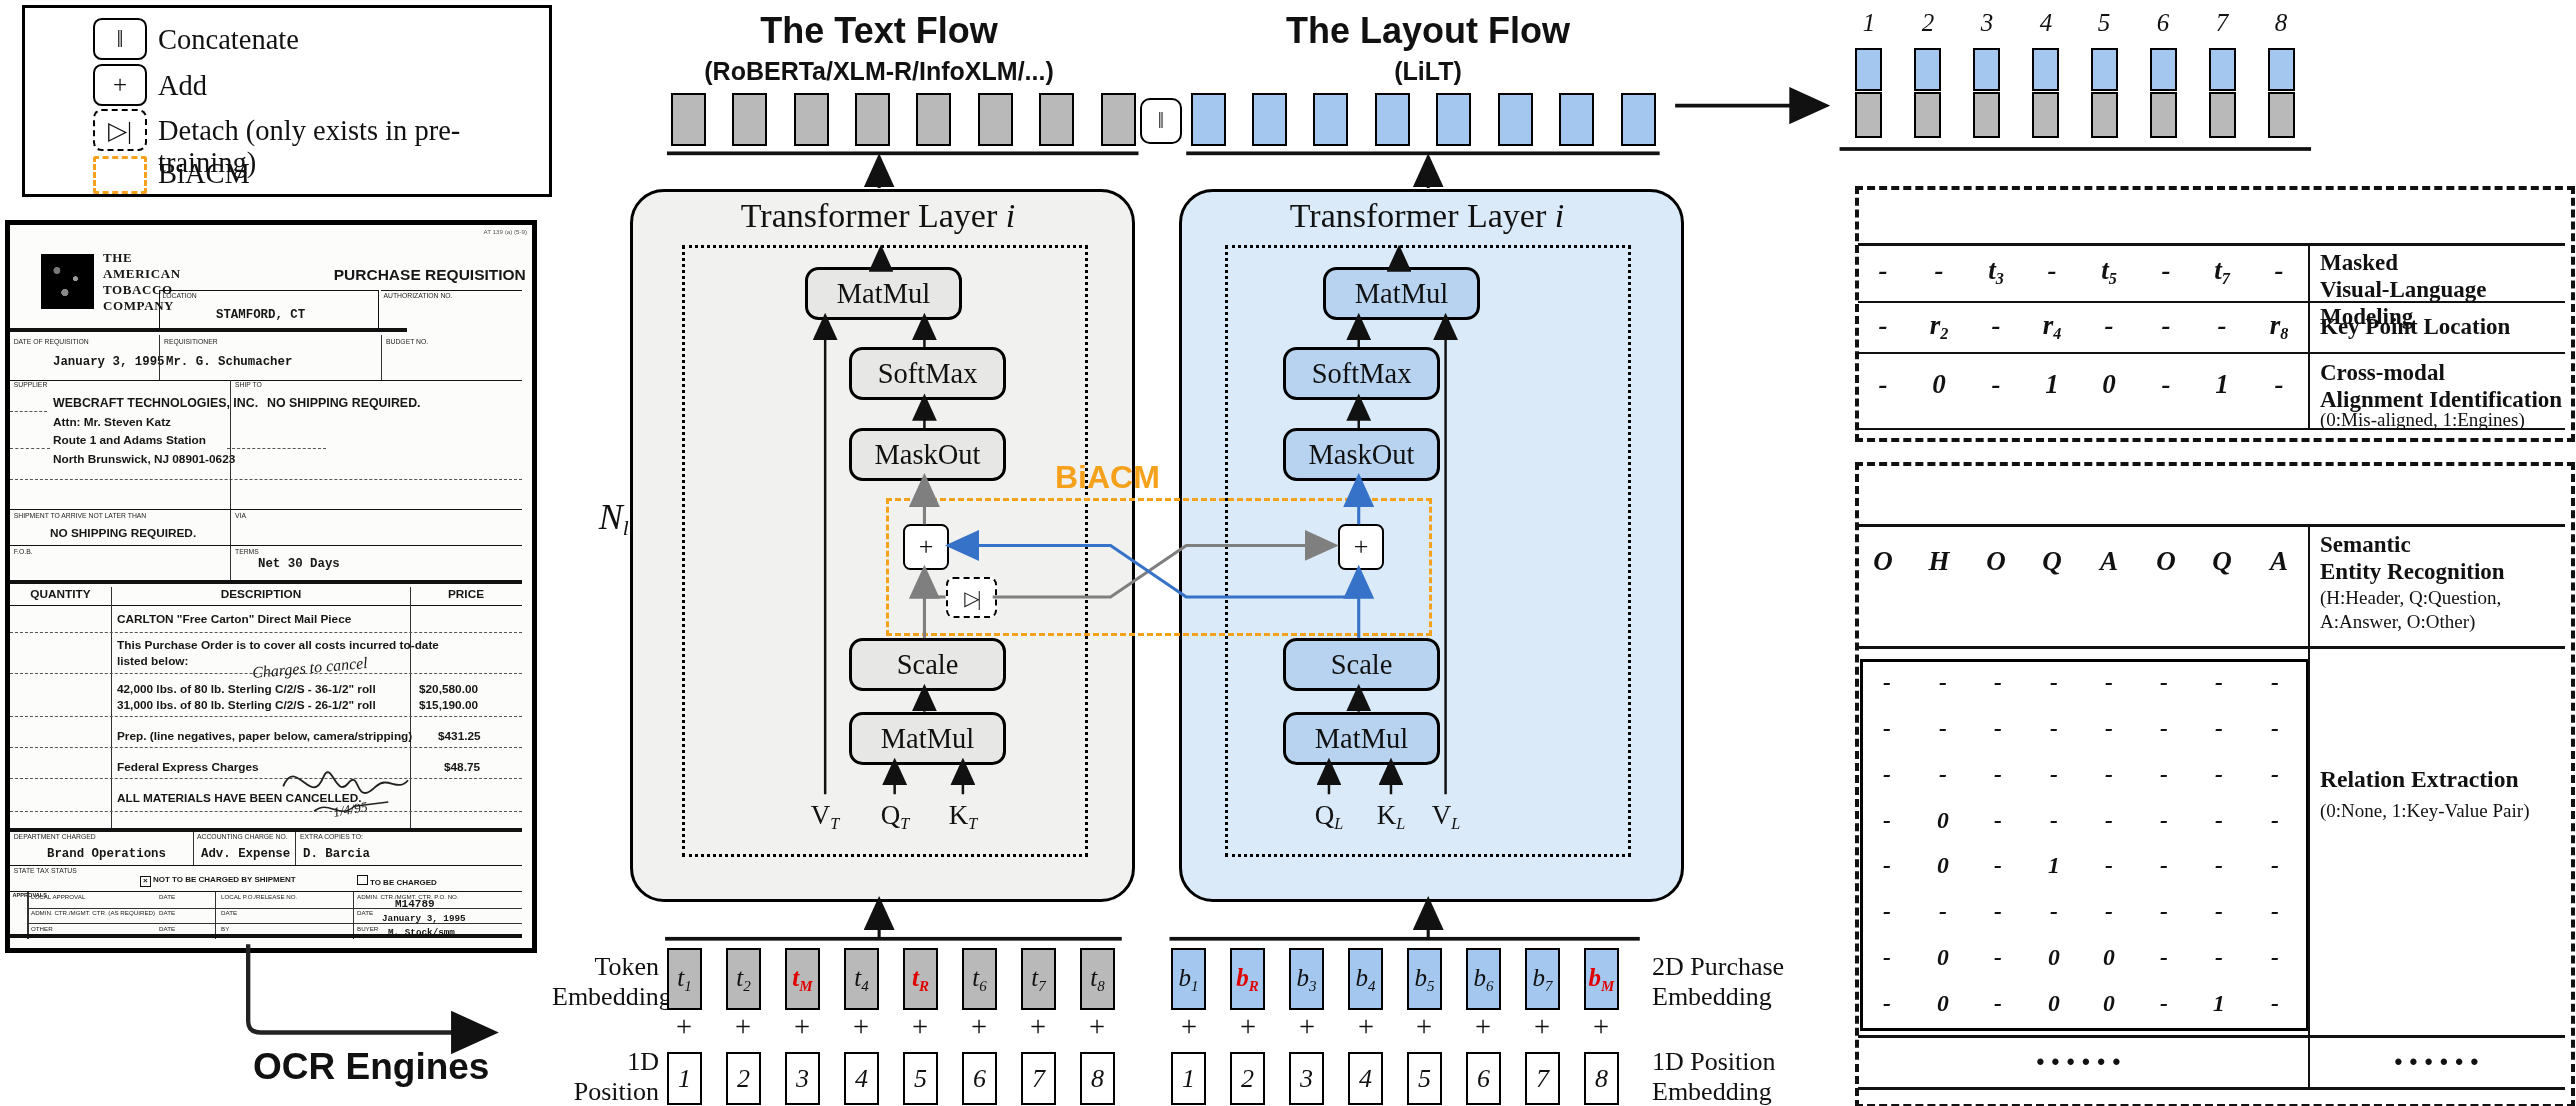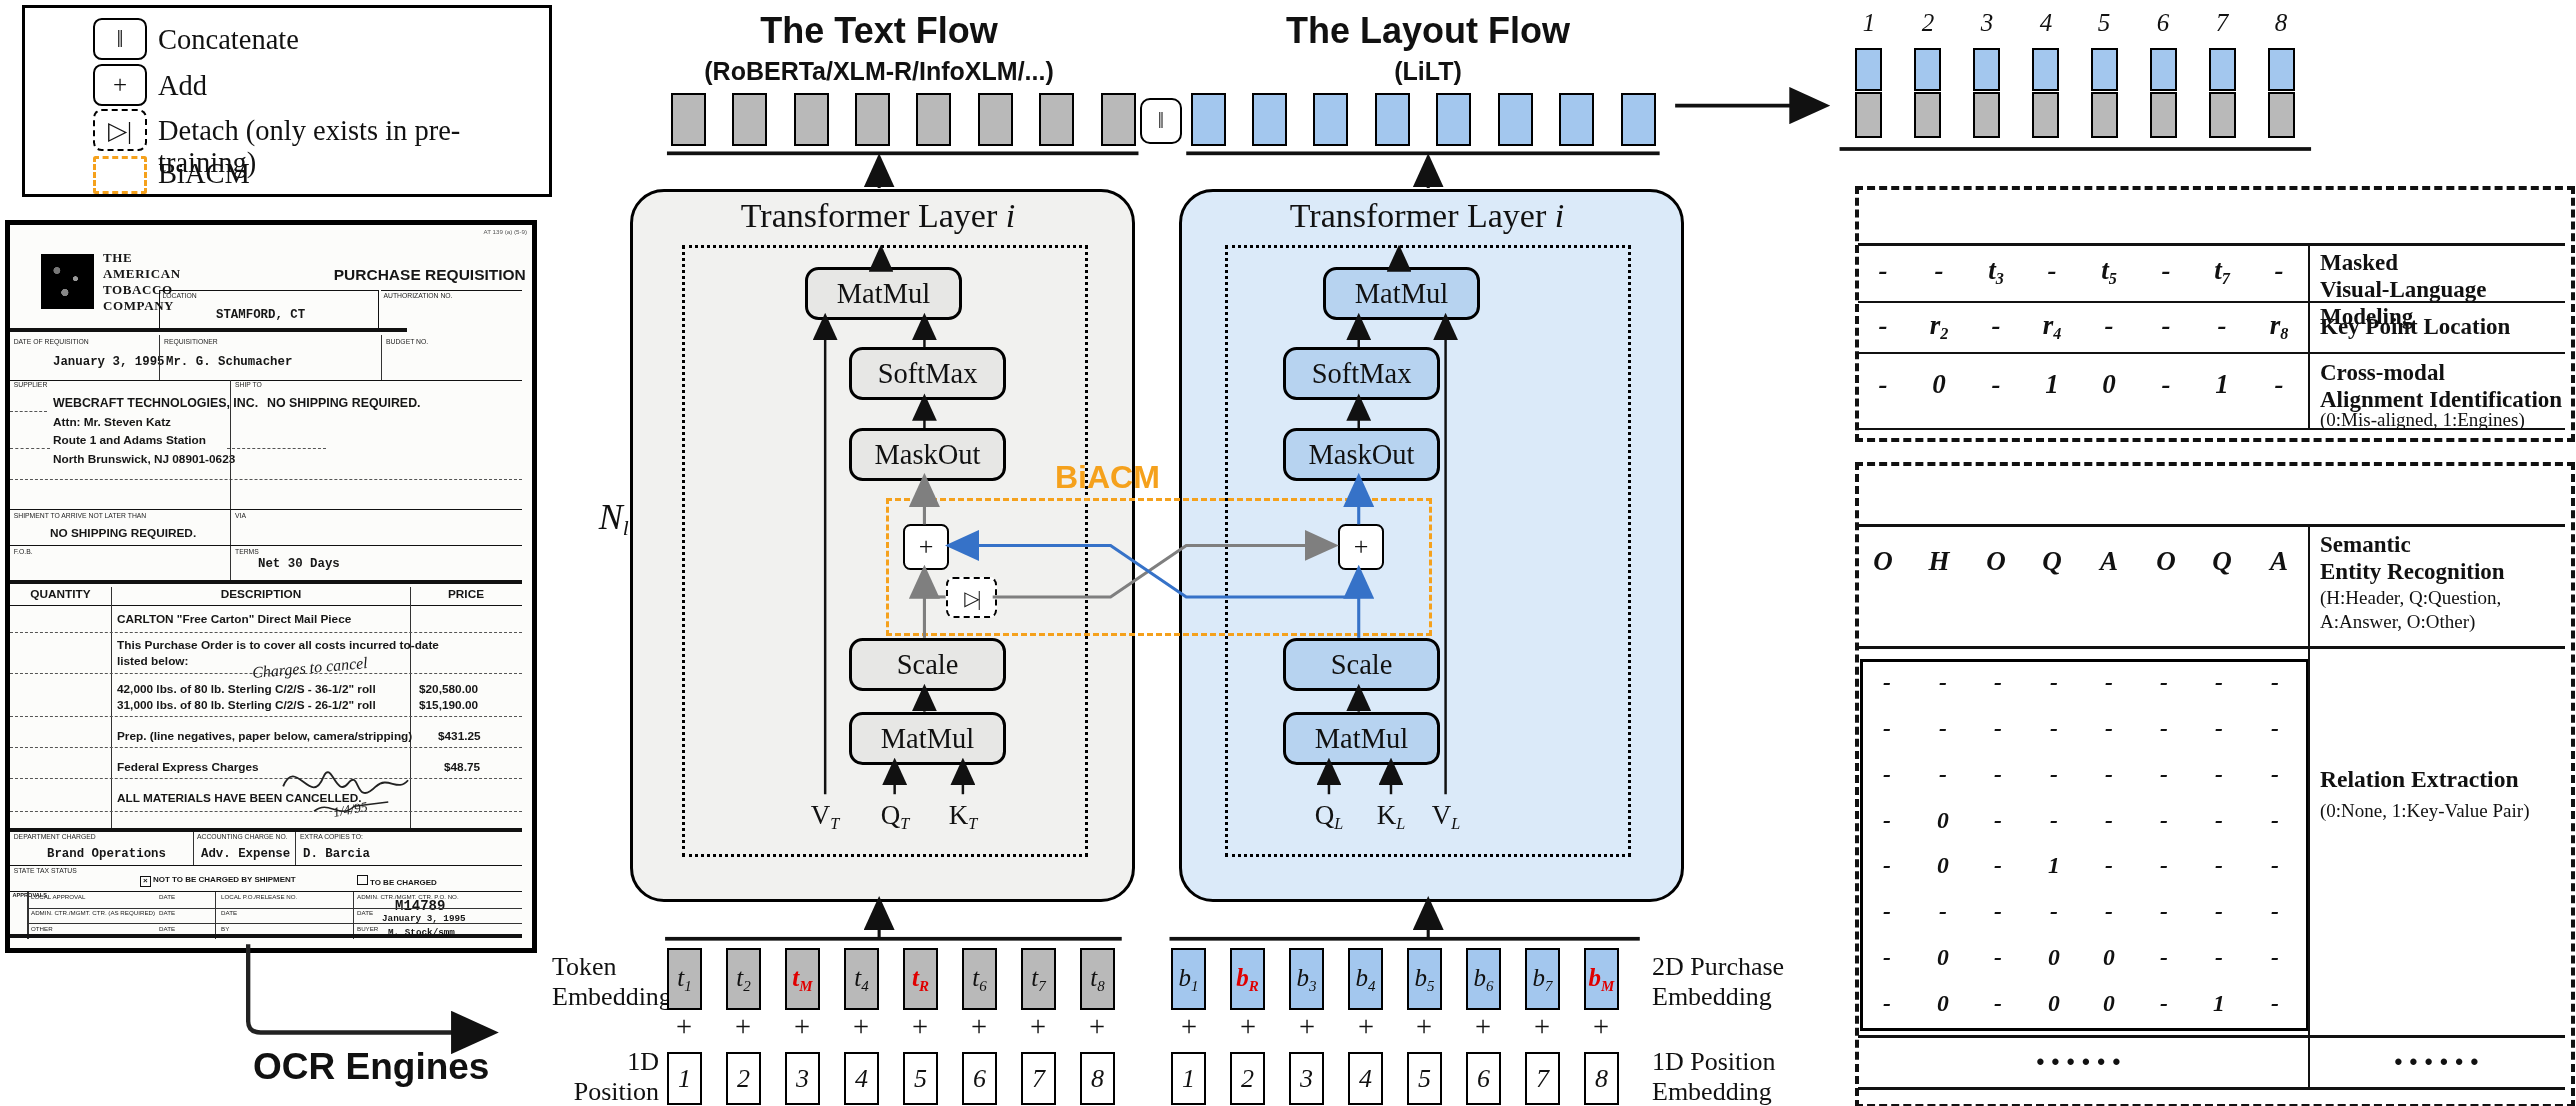--- a/index.html
+++ b/index.html
@@ -211,21 +211,21 @@
       <div class="d" style="left:347px;top:8.7px;font-size:8px;font-weight:bold;"><span class="chk"></span> <span>TO BE CHARGED</span></div>
     </div>
     <div class="d" style="left:0;top:666px;width:512px;height:47px;border-top:1.9px solid #111;">
       <div class="d" style="left:2.5px;top:1.2px;width:12.4px;font:bold 5.6px/5px 'Liberation Sans',sans-serif;letter-spacing:0;">APPROVALS</div>
       <div class="dcol" style="left:17.4px;top:0;height:47px;"></div>
 
       <div class="d ds" style="left:21px;top:1.2px;font-size:6.2px;">LOCAL APPROVAL</div>
       <div class="d ds" style="left:149px;top:1.2px;font-size:6.2px;">DATE</div>
       <div class="d ds" style="left:211px;top:1.2px;font-size:6.2px;">LOCAL P.O./RELEASE NO.</div>
       <div class="d ds" style="left:347px;top:1.2px;font-size:6.2px;">ADMIN. CTR./MGMT. CTR. P.O. NO.</div>
-      <div class="d dv" style="left:385px;top:6.2px;font-size:14px;">M14789</div>
+      <div class="d dv" style="left:385px;top:6.2px;font-size:11px;">M14789</div>
       <div class="dline" style="left:17.4px;top:15.5px;width:495px;border-top-style:solid;border-color:#333;"></div>
 
       <div class="d ds" style="left:21px;top:17.4px;font-size:6.2px;">ADMIN. CTR./MGMT. CTR. (AS REQUIRED)</div>
       <div class="d ds" style="left:149px;top:17.4px;font-size:6.2px;">DATE</div>
       <div class="d ds" style="left:211px;top:17.4px;font-size:6.2px;">DATE</div>
       <div class="d ds" style="left:347px;top:17.4px;font-size:6.2px;">DATE</div>
       <div class="d dv" style="left:372px;top:21px;font-size:9.3px;">January 3, 1995</div>
       <div class="dline" style="left:17.4px;top:31px;width:495px;border-top-style:solid;border-color:#333;"></div>
 
       <div class="d ds" style="left:21px;top:33px;font-size:6.2px;">OTHER</div>
@@ -346,21 +346,21 @@
   <div class="blk l" style="left:1283px;top:712px;width:151px;height:47px;">
       <span>MatMul</span>
     </div>
   <div class="qkv" style="left:1329px;top:800px;"><span>Q</span><sub class="s"><i>L</i></sub></div>
   <div class="qkv" style="left:1391px;top:800px;"><span>K</span><sub class="s"><i>L</i></sub></div>
   <div class="qkv" style="left:1446px;top:800px;"><span>V</span><sub class="s"><i>L</i></sub></div>
 
   <div class="biacmrect" style="left:886px;top:498px;width:540px;height:132px;"></div>
   <div class="biacmlabel" style="left:1055px;top:459px;">BiACM</div>
 
-  <div class="emblabel" style="left:552px;top:952px;width:107px;">
+  <div class="emblabel" style="left:552px;top:952px;width:107px;text-align:right;">
     <div>Token</div>
     <div>Embedding</div>
   </div>
   <div class="emblabel" style="left:552px;top:1047px;width:107px;text-align:right;">
     <div>1D Position</div>
 
   </div>
   <div class="emblabel" style="left:1652px;top:952px;width:155px;">
     <div>2D Purchase</div>
     <div>Embedding</div>

